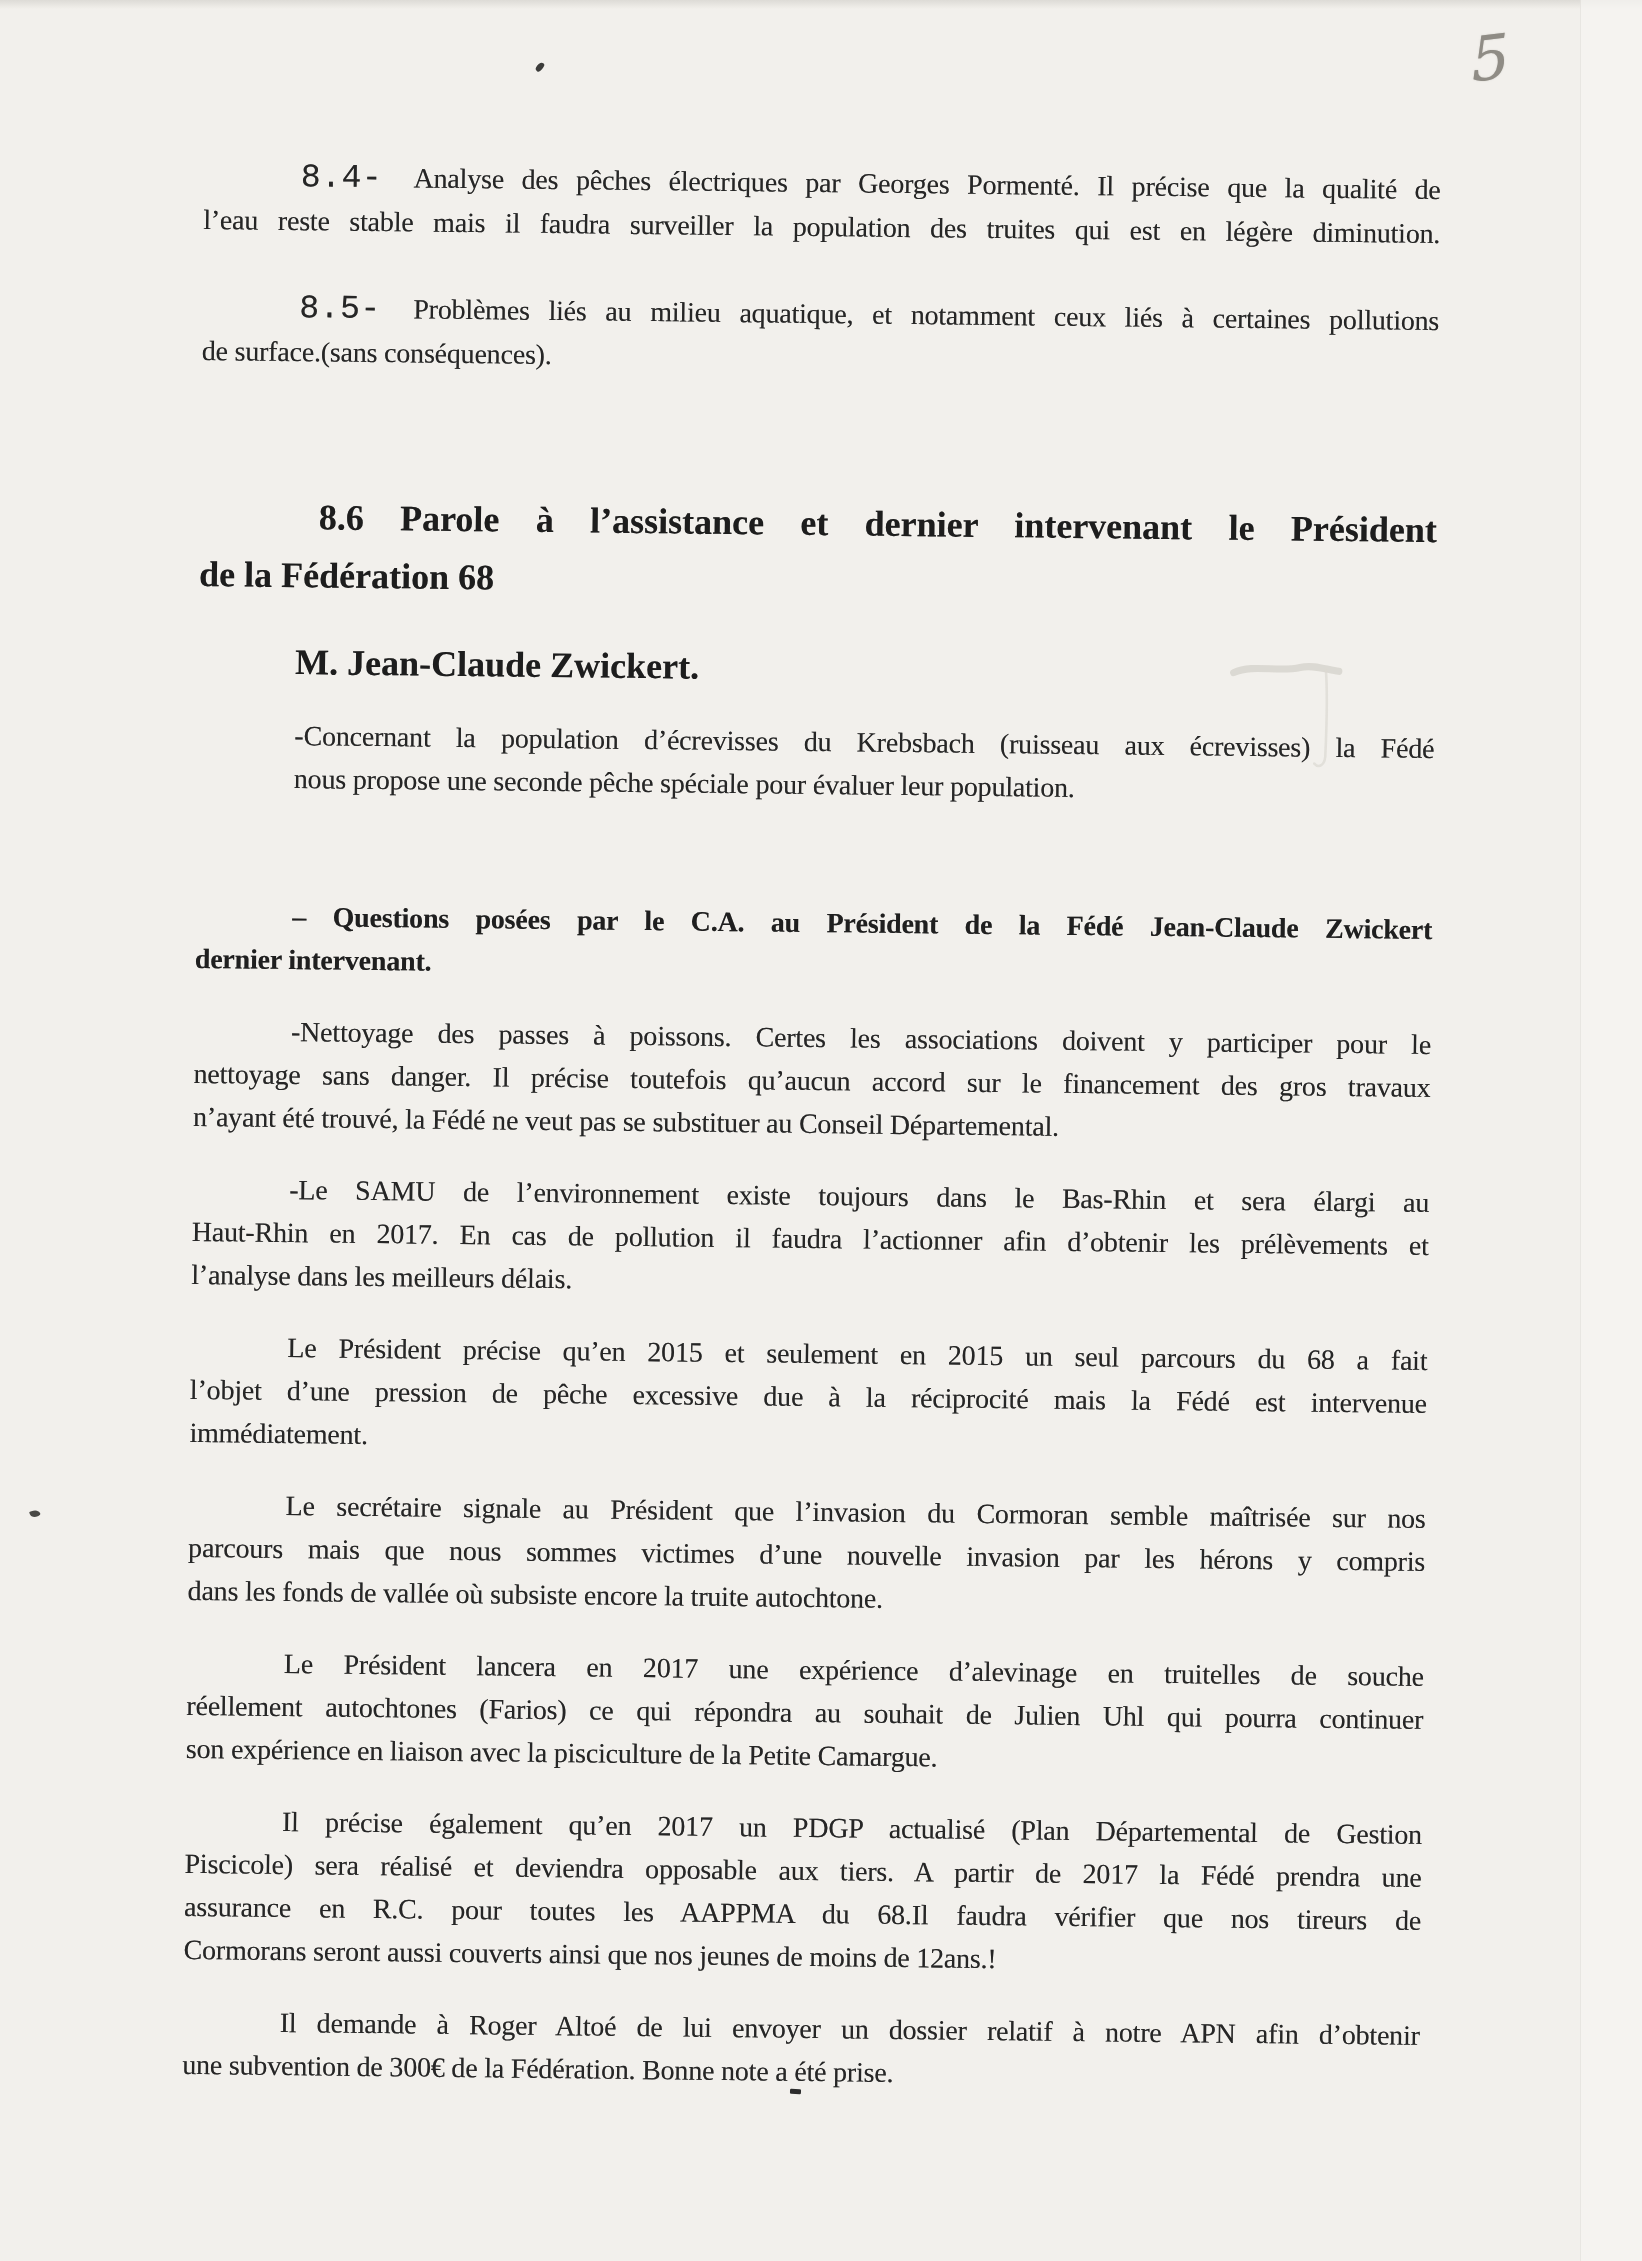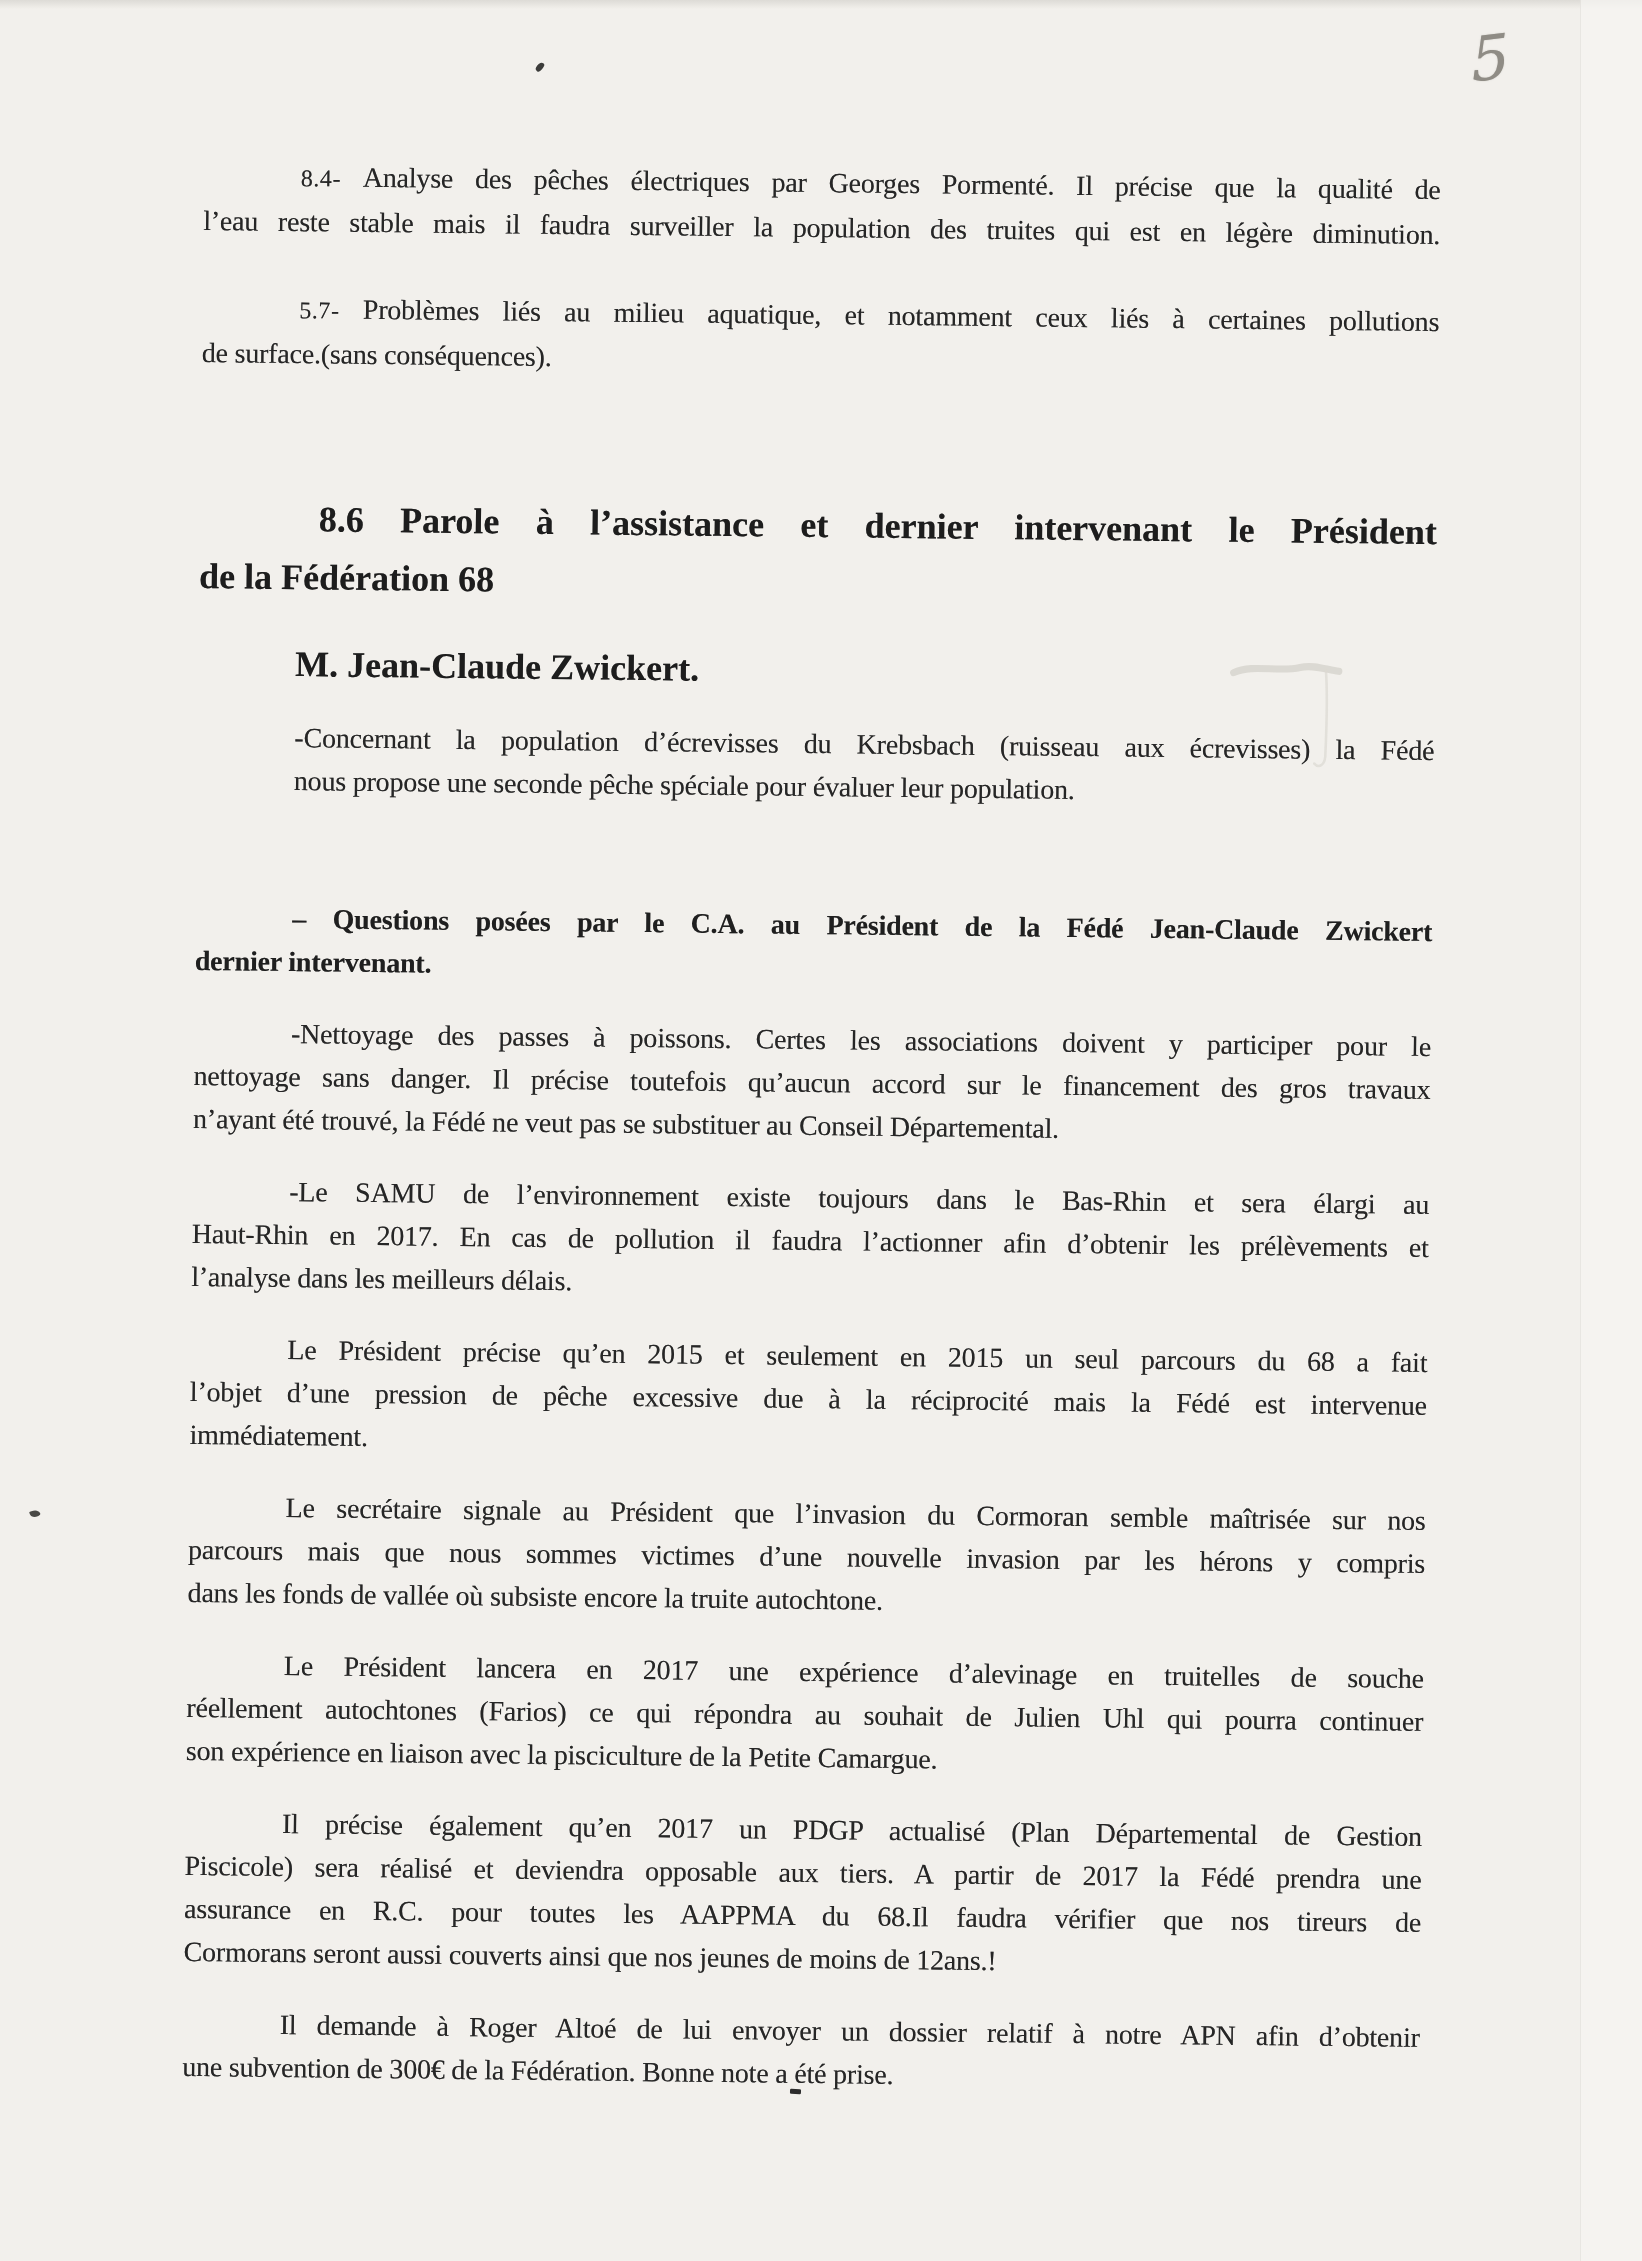--- a/index.html
+++ b/index.html
@@ -54,21 +54,21 @@
 
   .line { line-height: 43px; min-height: 43px; white-space: nowrap; }
   .line.just { text-align: justify; text-align-last: justify; white-space: normal; }
   .line.ind1 { text-indent: 97px; }
   .line.ind2 { text-indent: 119px; }
 
   .block.heading { font-weight: bold; font-size: 36px; color: #1d1d1d; letter-spacing: 0; }
   .block.heading .line { line-height: 58px; min-height: 58px; }
   .block.bold { font-weight: bold; color: #1f1f1f; }
 
-  .lead { font-size: 24px; letter-spacing: 0.6px; }
+  .lead { font-size: 33px; letter-spacing: 0.6px; font-family: Liberation Mono, monospace; }
 
   .footer-dash {
     position: absolute; left: 790px; top: 2089px;
     width: 11px; height: 4.5px;
     background: #2c2c2c;
     border-radius: 1.3px;
     transform: rotate(2deg);
   }
   .speck-top {
     position: absolute; left: 537px; top: 62px;
@@ -106,21 +106,21 @@
     <path d="M15,32 C45,18 85,32 118,24 C138,19 158,27 178,30" stroke="#ccc9c2" stroke-width="11" fill="none" stroke-linecap="round" opacity="0.75"></path>
     <path d="M158,28 C161,70 159,120 157,162 C156,175 147,181 140,173" stroke="#d6d3cc" stroke-width="4" fill="none" stroke-linecap="round" opacity="0.7"></path>
   </svg>
 
   <div class="content">
       <div class="block body gap-first">
         <div class="line just ind1"><span class="lead">8.4- </span>Analyse des pêches électriques par Georges Pormenté. Il précise que la qualité de</div>
         <div class="line just">l’eau reste stable mais il faudra surveiller la population des truites qui est en légère diminution.</div>
       </div>
       <div class="block body gap-med">
-        <div class="line just ind1"><span class="lead">5.7- </span>Problèmes liés au milieu aquatique, et notamment ceux liés à certaines pollutions</div>
+        <div class="line just ind1"><span class="lead">8.5- </span>Problèmes liés au milieu aquatique, et notamment ceux liés à certaines pollutions</div>
         <div class="line">de surface.(sans conséquences).</div>
       </div>
       <div class="block heading gap-xlarge">
         <div class="line just ind2">8.6 Parole à l’assistance et dernier intervenant le Président</div>
         <div class="line">de la Fédération 68</div>
       </div>
       <div class="block heading gap-normal">
         <div class="line ind1">M. Jean-Claude Zwickert.</div>
       </div>
       <div class="block body gap-small">

